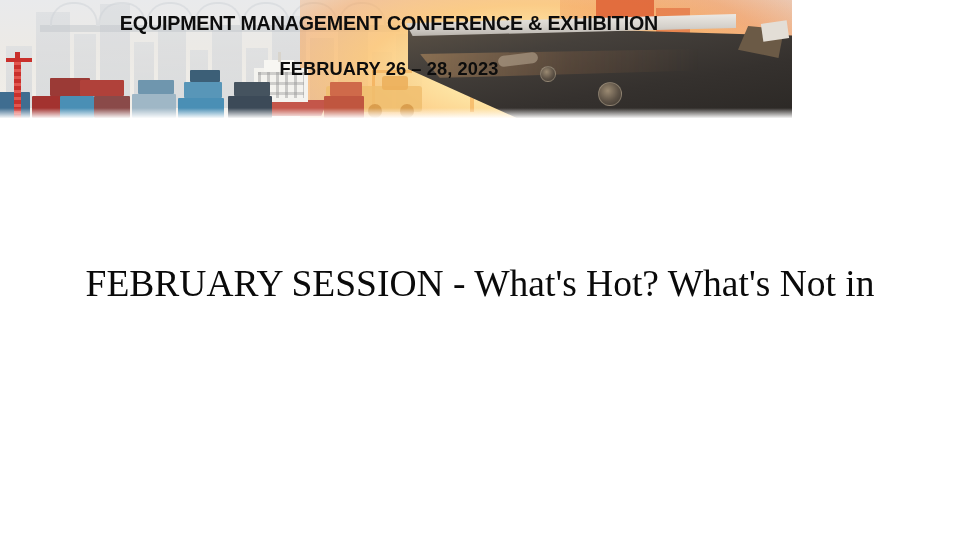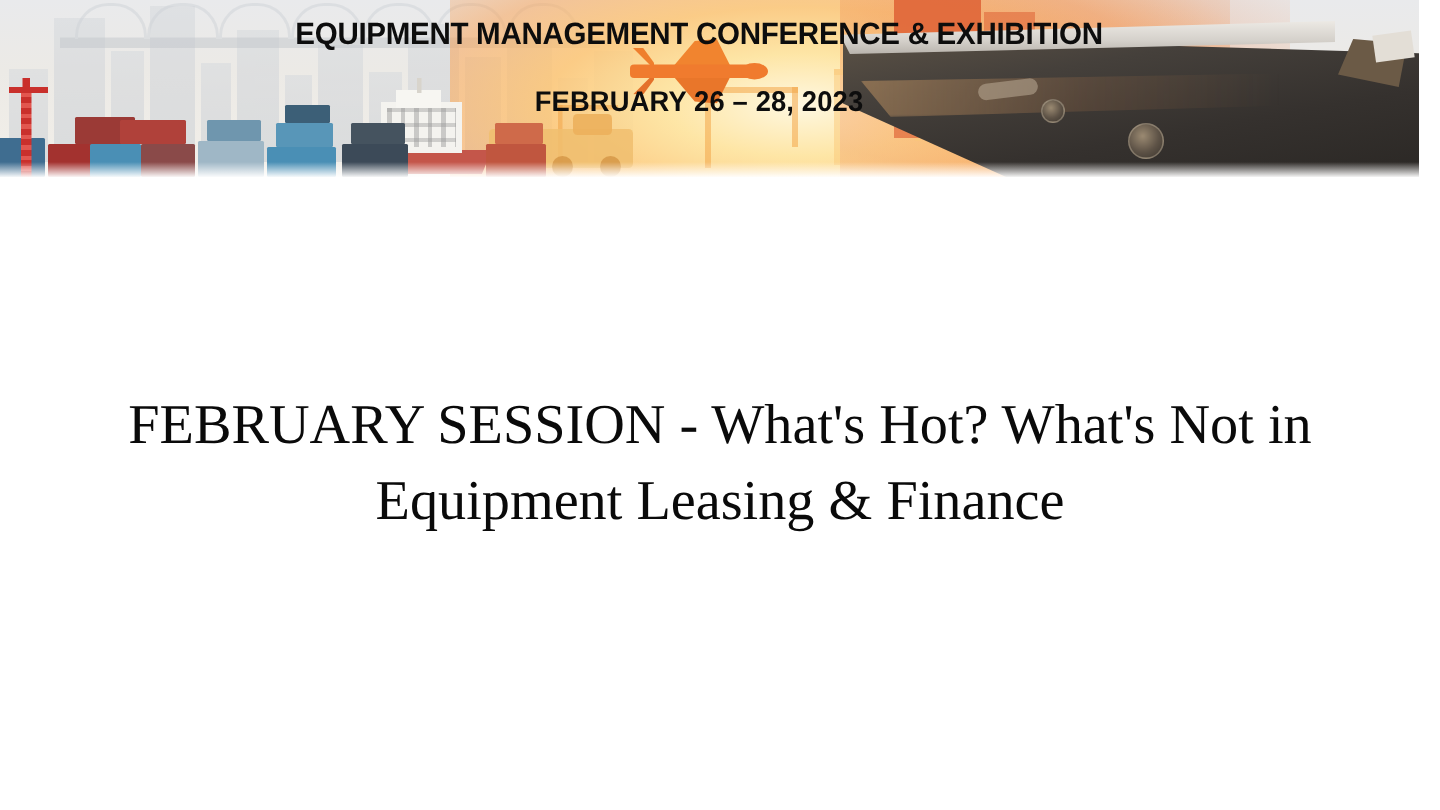--- a/index.html
+++ b/index.html
@@ -19,21 +19,21 @@
     width: 960px;
     height: 540px;
     background: #ffffff;
   }
 
   
   .banner {
     position: absolute;
     left: 0;
     top: 0;
-    width: 946px;
+    width: 792px;
     height: 118px;
     overflow: hidden;
     background: #0369a1;
   }
 
   .banner-art {
     position: absolute;
     inset: 0;
     overflow: hidden;
   }
@@ -569,16 +569,15 @@
     </div>
 
     <div class="banner-text">
       <div class="conf-title">EQUIPMENT MANAGEMENT CONFERENCE &amp; EXHIBITION</div>
       <div class="conf-dates">FEBRUARY 26 – 28, 2023</div>
     </div>
   </div>
 
   <div class="title-block">
     <div class="title-line l1">FEBRUARY SESSION - What's Hot? What's Not in</div>
-    <div class="title-line l2">Equipment Leasing &amp; Finance</div>
   </div>
 
 </div>
 
 </body></html>

